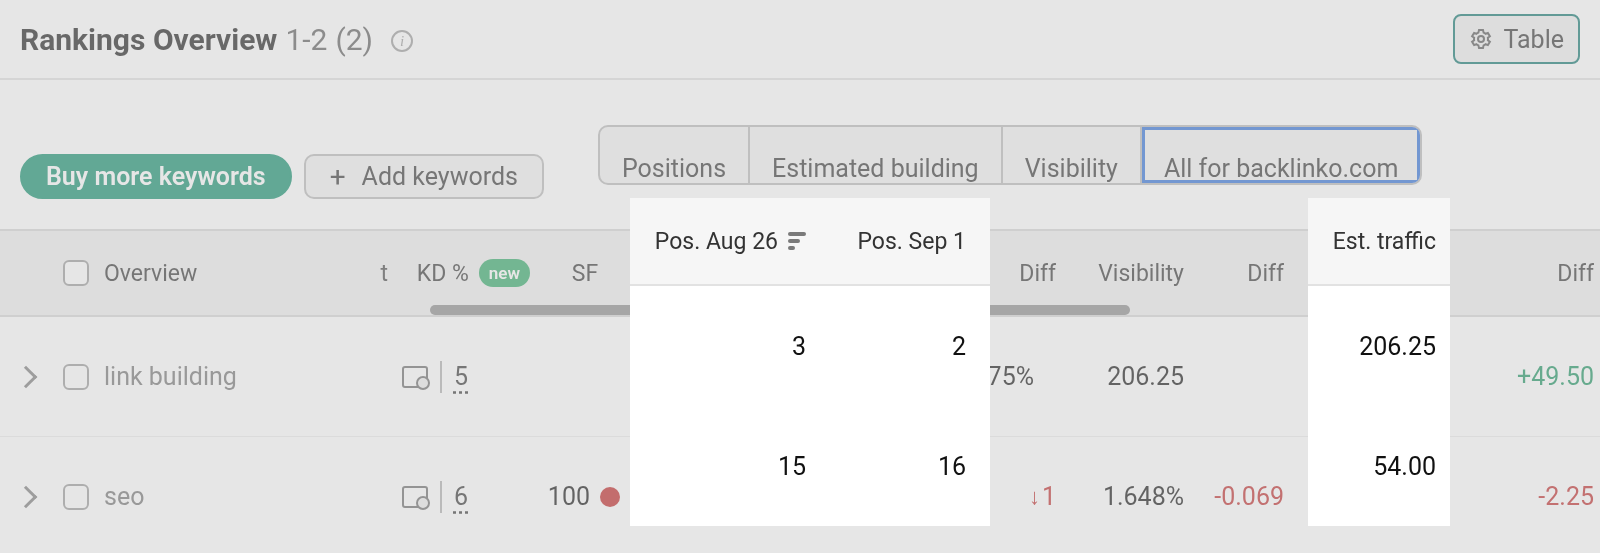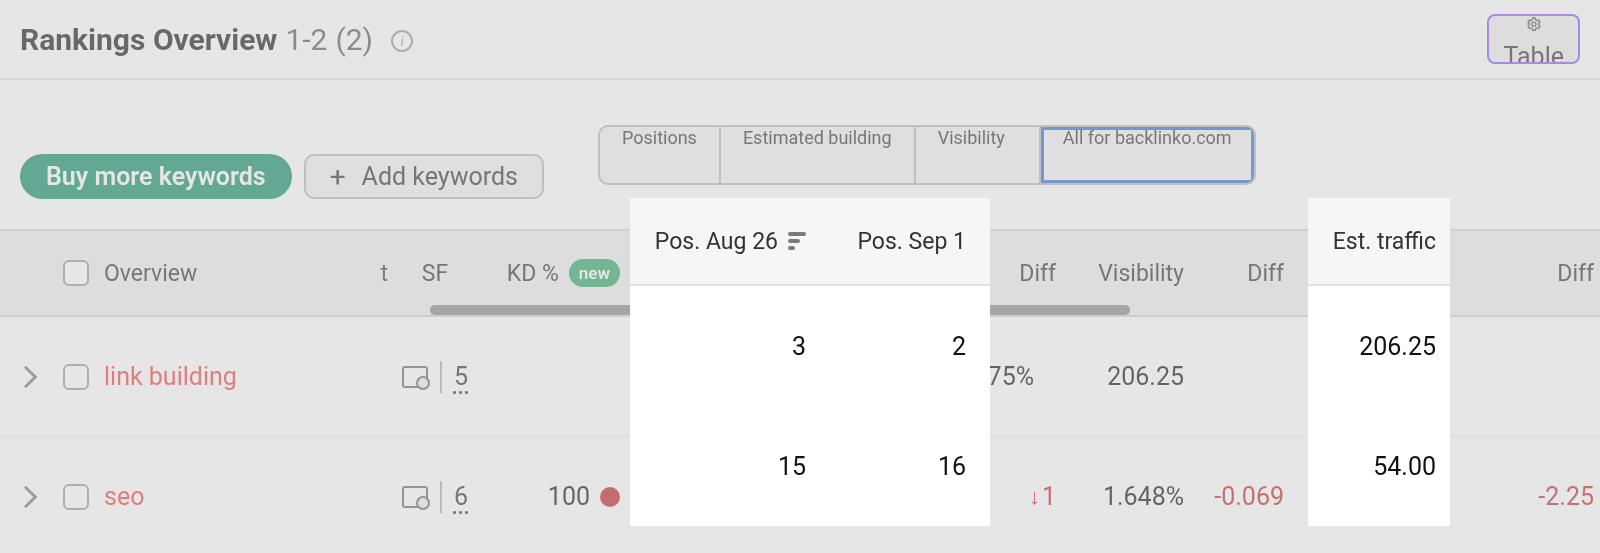--- a/index.html
+++ b/index.html
@@ -44,24 +44,24 @@
     width:22px; height:22px; border:2px solid #9a9a9a; border-radius:50%;
     display:inline-flex; align-items:center; justify-content:center;
     color:#9a9a9a; font-family:Georgia, serif; font-style:italic; font-size:15px;
     margin-left:18px;
     position:relative; top:2px;
   }
   .spacer { flex:1; }
   .table-settings-btn {
     height:50px;
     display:flex; align-items:center;
-    border:2px solid #8b5cf6; border-radius:8px;
+    border:2px solid #0f766e; border-radius:8px;
     background:#eee;
     padding:0 14px; gap:10px;
-    font-size:25px; color:#333;flex-direction:column;
+    font-size:25px; color:#333;
   }
   .gear {
     width:24px;height:24px;
   }
   .table-settings-text { max-width:70px; overflow:hidden; white-space:nowrap; }
 
   
   .toolbar {
     display:flex;
     align-items:center;
@@ -97,29 +97,28 @@
 
   .seg-group {
     display:flex;
     border:2px solid #b8b8b8;
     border-radius:10px;
     overflow:hidden;
     background:#f2f2f2;
   }
   .seg-group .seg {
     height:56px;
-    display:flex; align-items:flex-start;
+    display:flex; align-items:flex-end;
     padding:0 22px;
-    font-size:18px; color:#333;
+    font-size:25px; color:#333;
     border-left:2px solid #b8b8b8;
   }
   .seg-group .seg:first-child { border-left:none; }
   .seg.selected {
     box-shadow: inset 0 0 0 3px #2e6fd9;
-    margin-left: 12px;
   }
   .toolbar-gap { width:30px; }
 
   
   .table-wrap {
     position:relative;
   }
   .thead {
     display:flex;
     align-items:center;
@@ -182,21 +181,21 @@
     height:120px;
     font-size:25px;
     border-bottom:1px solid rgba(0,0,0,0.08);
   }
   .chevron {
     width:16px; height:16px;
     border-right:3px solid #7a7a7a;
     border-bottom:3px solid #7a7a7a;
     transform:rotate(-45deg);
   }
-  .kw-link { color:#ef4444; text-decoration:none;}
+  .kw-link { color:#737373; text-decoration:none;}
   .serp-ic {
     width:26px;height:22px;border:2px solid #6a6a6a;border-radius:3px;position:relative;
   }
   .serp-ic::after{
     content:""; position:absolute; width:10px;height:10px;border:2px solid #6a6a6a;border-radius:50%;
     right:-4px;bottom:-4px;background:#efefef;
   }
   .vline { width:2px; height:32px; background:#b0b0b0; margin:0 12px;}
   .sf-num { font-size:25px; color:#333; text-decoration:underline dotted; text-underline-offset:6px;}
   .kd-dot { width:20px;height:20px;border-radius:50%; background:#c02424;}
@@ -268,27 +267,27 @@
     <div class="cell col-toggle"></div>
     <div class="cell col-check">
         <div class="checkbox"></div>
       </div>
     <div class="cell col-keyword">
         <span>Overview</span>
       </div>
     <div class="cell col-t">
         <span>t</span>
       </div>
-    <div class="cell col-sf">
-        <span>SF</span>
-      </div>
     <div class="cell col-kd">
       <span>KD %</span>
       <span class="badge-new">new</span>
     </div>
+    <div class="cell col-sf">
+        <span>SF</span>
+      </div>
     <div class="cell col-pos1">
       <span>Pos. Aug 26</span>
       <span class="sort-ic">
           <span></span>
           <span></span>
           <span></span>
         </span>
     </div>
     <div class="cell col-pos2">
         <span>Pos. Sep 1</span>
@@ -335,20 +334,23 @@
       </div>
     <div class="cell col-diff1 delta-up">
         <span class="delta-arrow-up">↑</span>
         <span>1</span>
       </div>
     <div class="cell col-vis">
         <span>19.75%</span>
       </div>
     <div class="cell col-est">
         <span>206.25</span>
+      </div>
+    <div class="cell col-diff3 delta-up">
+        <span>+49.50</span>
       </div>
   </div>
 
   <div class="trow">
     <div class="cell col-toggle">
         <div class="chevron"></div>
       </div>
     <div class="cell col-check">
         <div class="checkbox"></div>
       </div>

